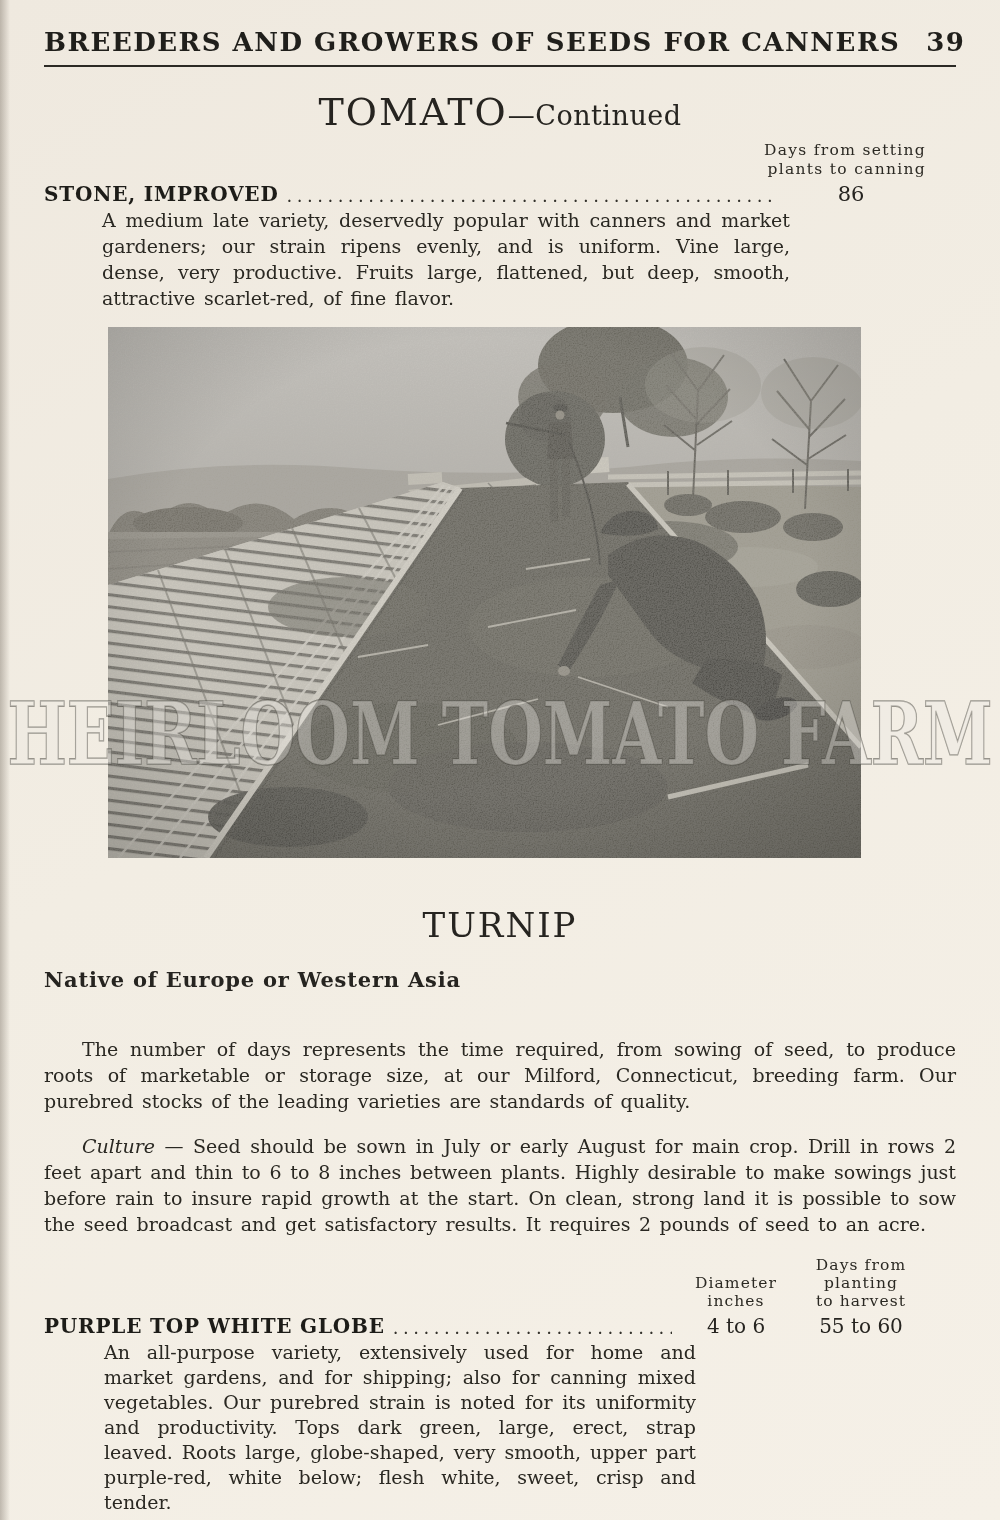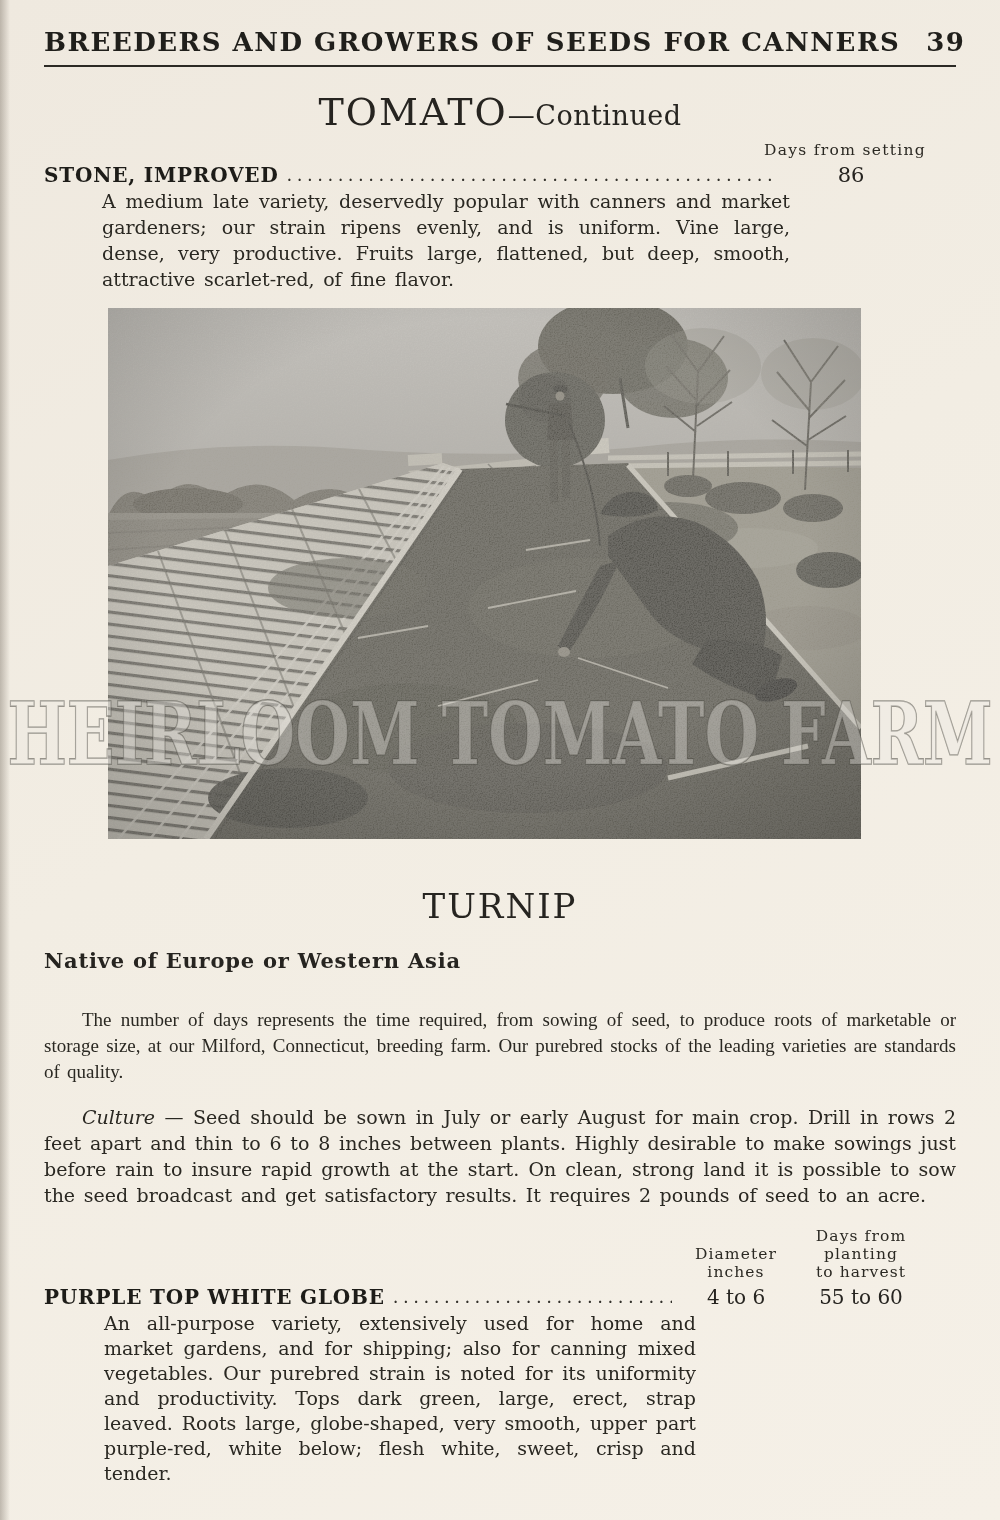--- a/index.html
+++ b/index.html
@@ -24,21 +24,21 @@
 
   
   .tomato-title{margin-top:26px;text-align:center;line-height:1;}
   .tomato-title .big{font-size:38px;letter-spacing:2px;}
   .tomato-title .small{font-size:27px;letter-spacing:.5px;}
 
   .days-note{margin-top:10px;text-align:right;padding-right:30px;
     font-size:15.5px;letter-spacing:1.3px;line-height:1.22;color:#2b2923;}
 
   
-  .entry-row{display:flex;align-items:center;padding-right:30px;margin-top:3px;}
+  .entry-row{display:flex;align-items:flex-end;padding-right:30px;margin-top:3px;}
   .entry-name{white-space:nowrap;font-weight:bold;font-size:20px;letter-spacing:.8px;color:#1d1c18;}
   .leader{flex:1 1 auto;min-width:0;overflow:hidden;white-space:nowrap;
     font-size:18px;letter-spacing:4.5px;margin:0 4px 0 8px;color:#33312b;}
   .col-wide{flex:0 0 150px;text-align:center;font-size:21px;}
   .col-a{flex:0 0 120px;text-align:center;font-size:20px;white-space:nowrap;}
   .col-b{flex:0 0 130px;text-align:center;font-size:20px;white-space:nowrap;}
 
   .variety-desc{font-size:19px;line-height:26px;text-align:justify;
     word-spacing:2.5px;color:#2a2822;}
   .stone-desc{width:688px;margin-left:58px;margin-top:1px;}
@@ -49,21 +49,21 @@
     border-color:#17160f;background:#9a968d;}
   .photo{position:relative;width:753px;height:531px;display:block;}
   .caption{margin-top:25px;text-align:center;font-weight:bold;font-size:21.5px;
     letter-spacing:.6px;color:#1e1d19;}
 
   
   .turnip-title{margin-top:50px;text-align:center;font-size:34px;letter-spacing:2px;line-height:1;}
   .turnip-sub{margin-top:25px;text-align:left;font-weight:bold;font-size:21px;letter-spacing:.8px;}
   .para{margin-top:12px;font-size:19px;line-height:26px;text-align:justify;
     word-spacing:2.5px;text-indent:38px;color:#2a2822;}
-  .para.first{margin-top:34px;font-family:Liberation Serif, serif;}
+  .para.first{margin-top:44px;}
   .culture-label{font-style:italic;}
 
   
   .cols-header{display:flex;justify-content:flex-end;align-items:flex-end;
     padding-right:30px;margin-top:14px;font-size:15.5px;letter-spacing:1.1px;
     line-height:1.18;text-align:center;color:#2b2923;}
   .cols-header .col-a,.cols-header .col-b{font-size:15.5px;}
 
   
   .watermark{position:absolute;left:0;top:688px;width:1000px;height:100px;
@@ -81,20 +81,21 @@
       <span>BREEDERS AND GROWERS OF SEEDS FOR CANNERS</span><span class="page-number">39</span>
     </div>
     <hr class="rule">
 
     <div class="tomato-title">
       <span class="big">TOMATO</span><span class="small">—Continued</span>
     </div>
 
     <div class="days-note">
       <div>Days from setting</div>
+      <div>plants to canning</div>
     </div>
 
     <div class="entry-row">
       <span class="entry-name">STONE, IMPROVED</span>
       <span class="leader">................................................................................</span>
       <span class="col-wide">86</span>
     </div>
     <div class="variety-desc stone-desc">A medium late variety, deservedly popular with canners and market gardeners; our strain ripens evenly, and is uniform.  Vine large, dense, very productive.  Fruits large, flattened, but deep, smooth, attractive scarlet-red, of fine flavor.</div>
 
     <div class="photo-wrap">

